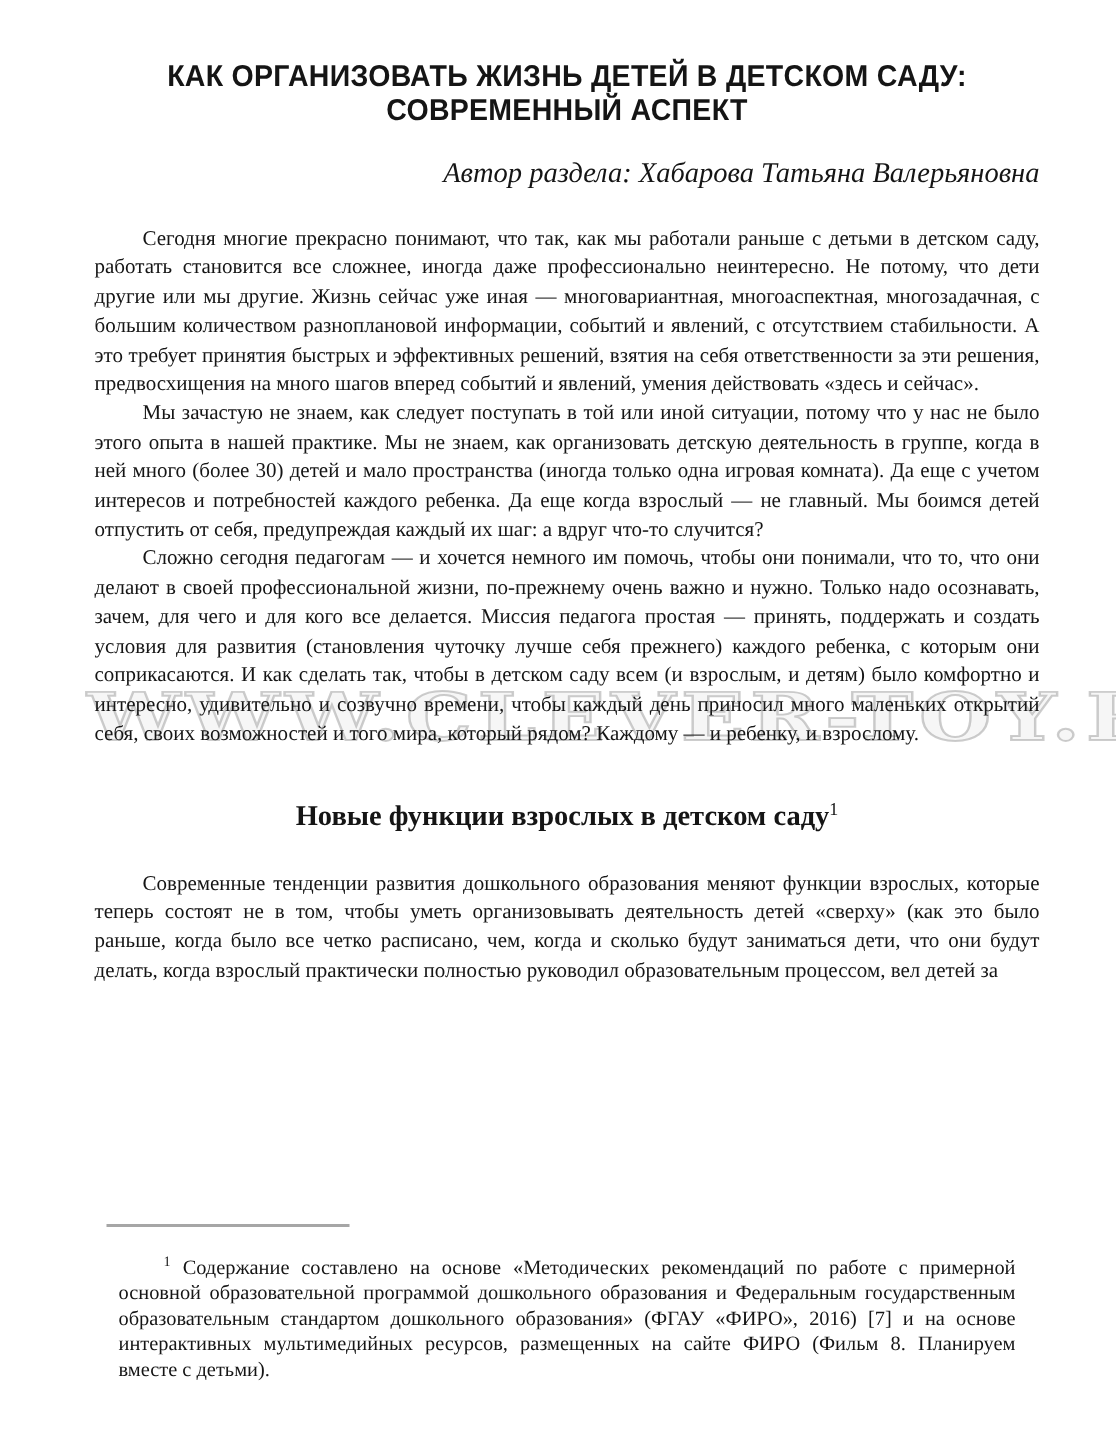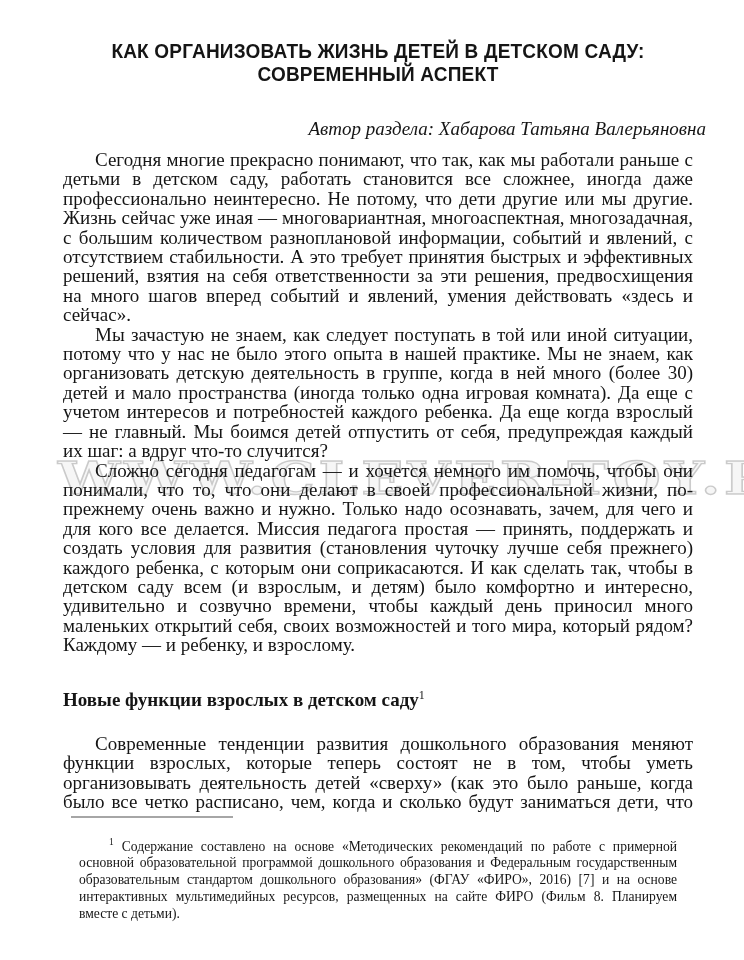--- a/index.html
+++ b/index.html
@@ -56,46 +56,47 @@
     letter-spacing: 0.2px;
     transform: scaleX(0.95);
     transform-origin: 50% 0;
   }
   .title .tline { display: block; }
   .author {
     position: absolute;
     top: 104px;
     left: 63px;
     width: 630px;
-    margin: 13px;
+    margin: 0;
     z-index: 1;
     text-align: right;
     font-style: italic;
     font-size: 19px;
     line-height: 24px;
   }
   
   .content {
     position: absolute;
     top: 150px;
     left: 63px;
     width: 630px;
     z-index: 1;
   }
   .para {
     margin: 0;
     text-align: justify;
     text-indent: 32px;
-    font-size: 19px;
+    font-size: 14px;
     line-height: 19.4px;
     hyphens: auto;
     -webkit-hyphens: auto;
   }
   .section-heading {
     margin: 29px 0 23px 0;
+    text-align: center;
     font-weight: bold;
     font-size: 19px;
     line-height: 22px;
   }
   .section-heading sup {
     font-weight: normal;
     font-size: 12px;
   }
   
   .footnote-area {

